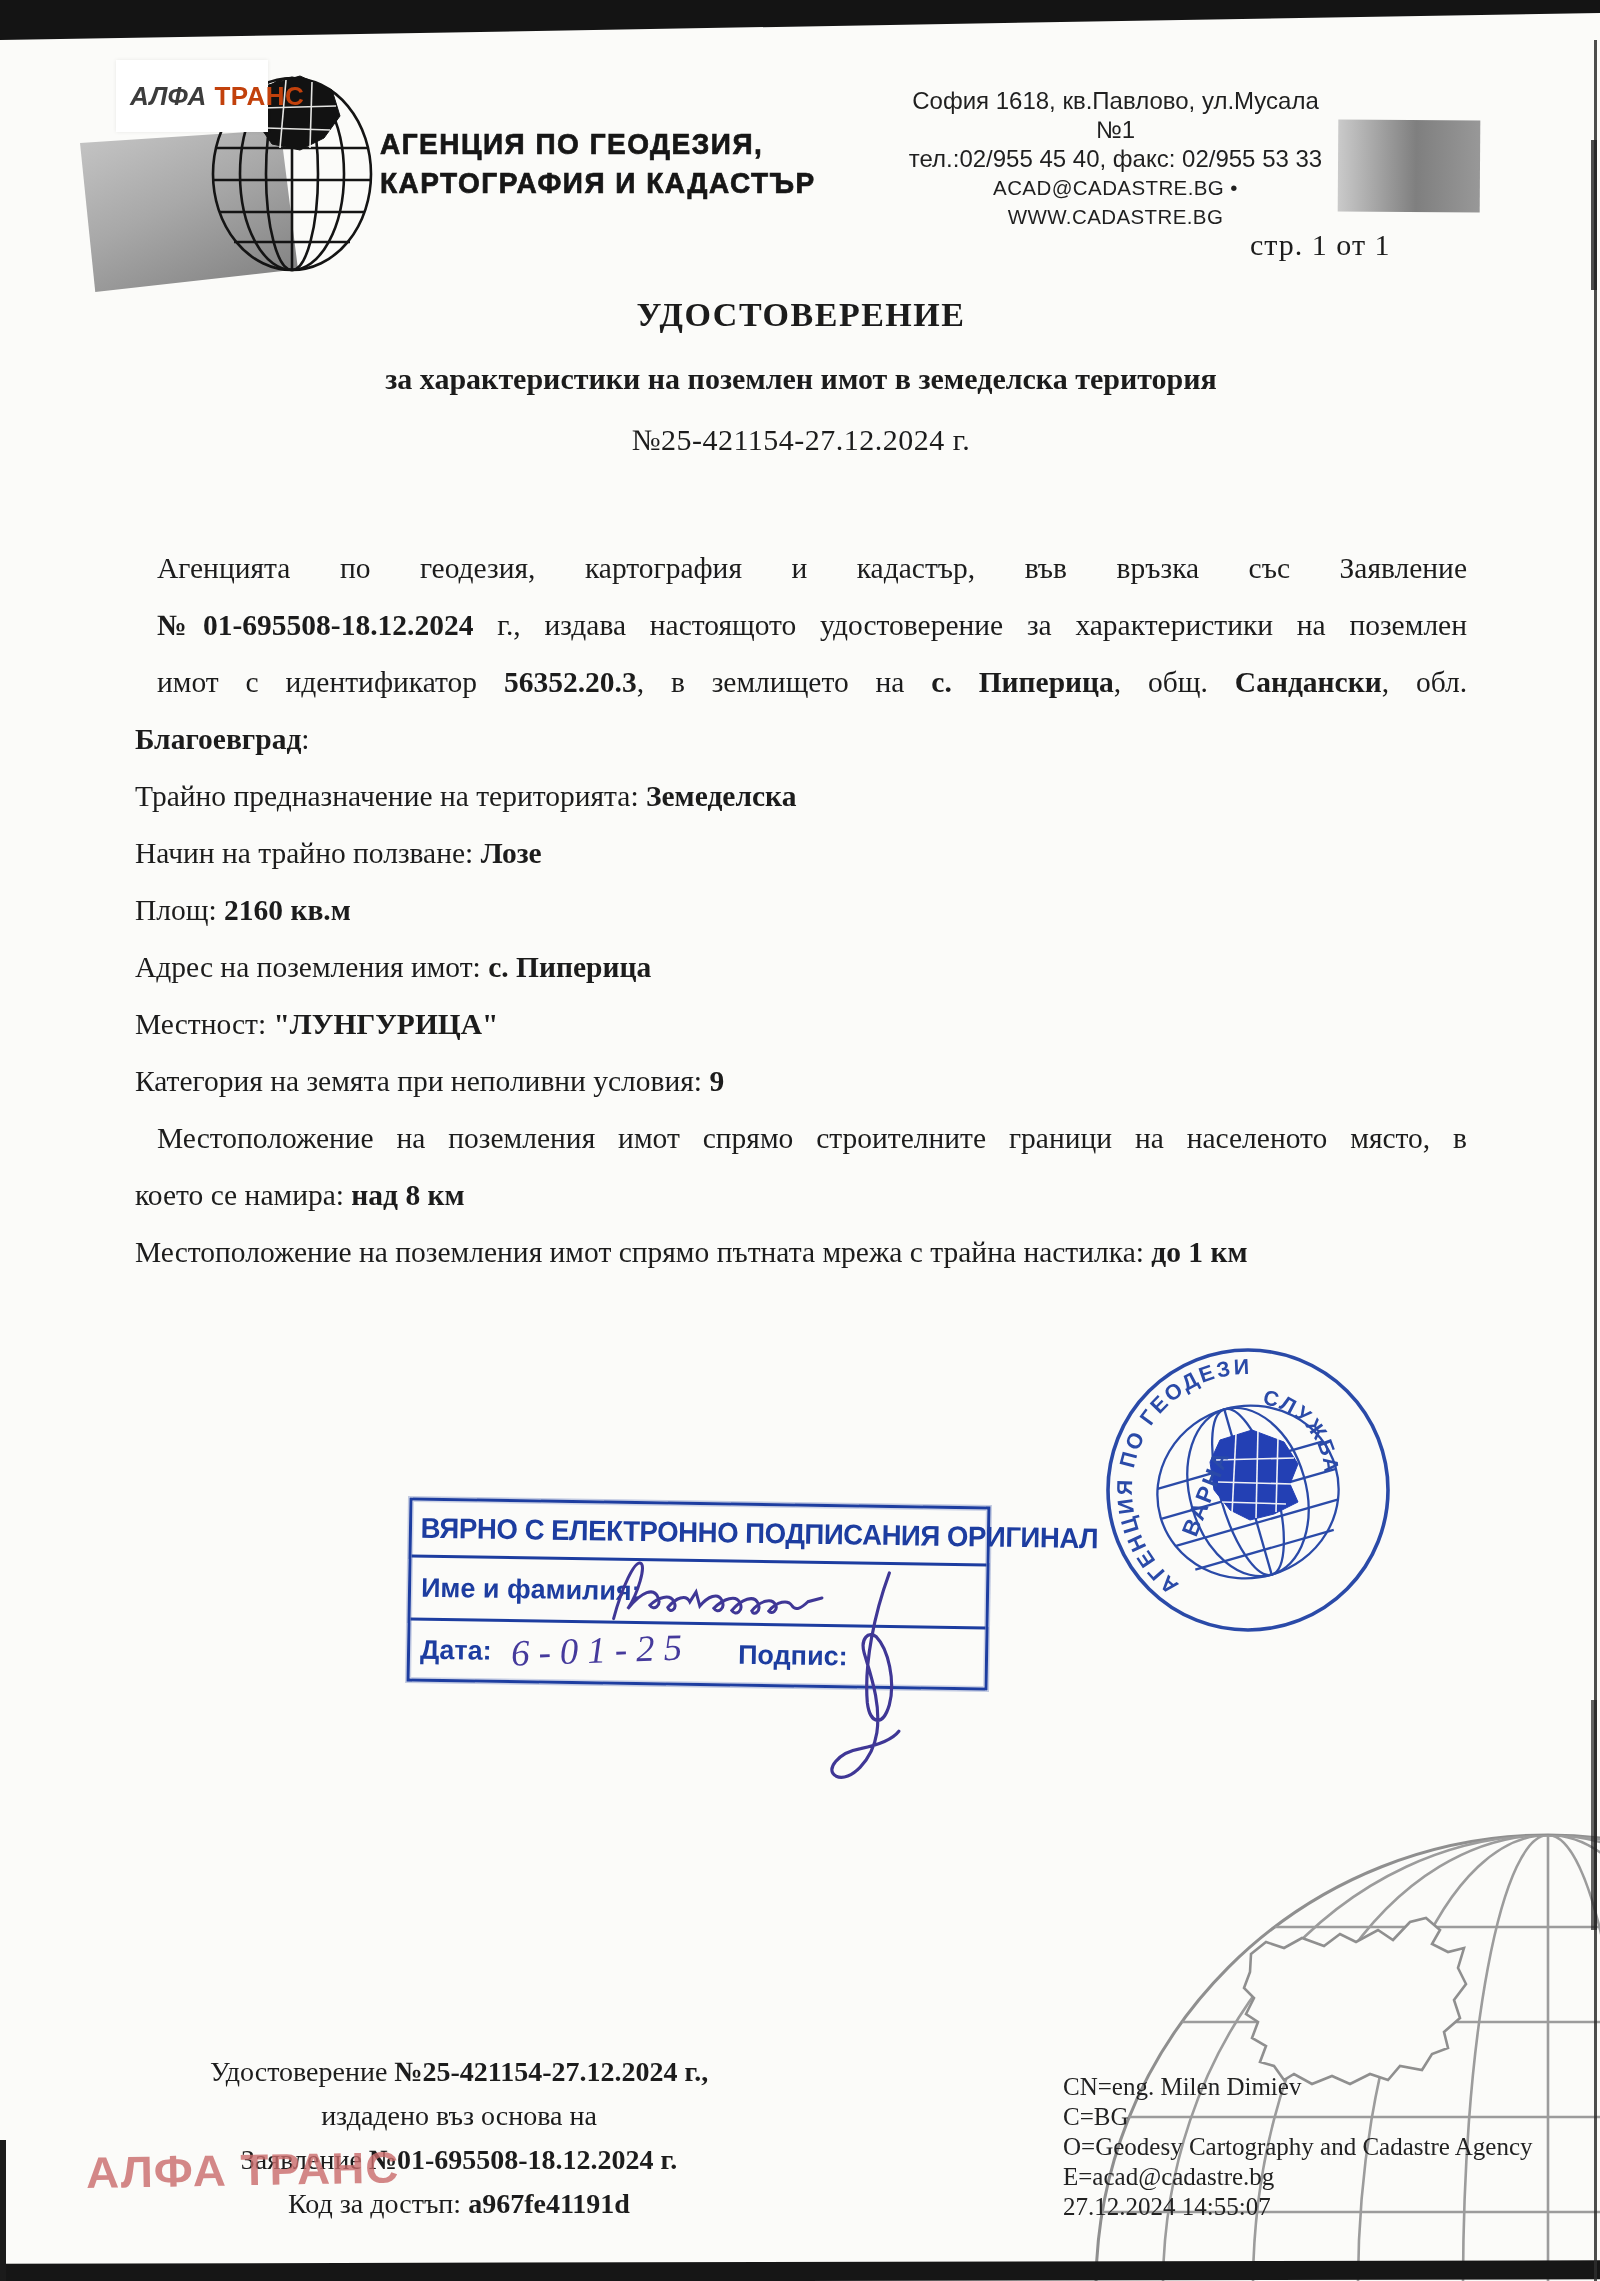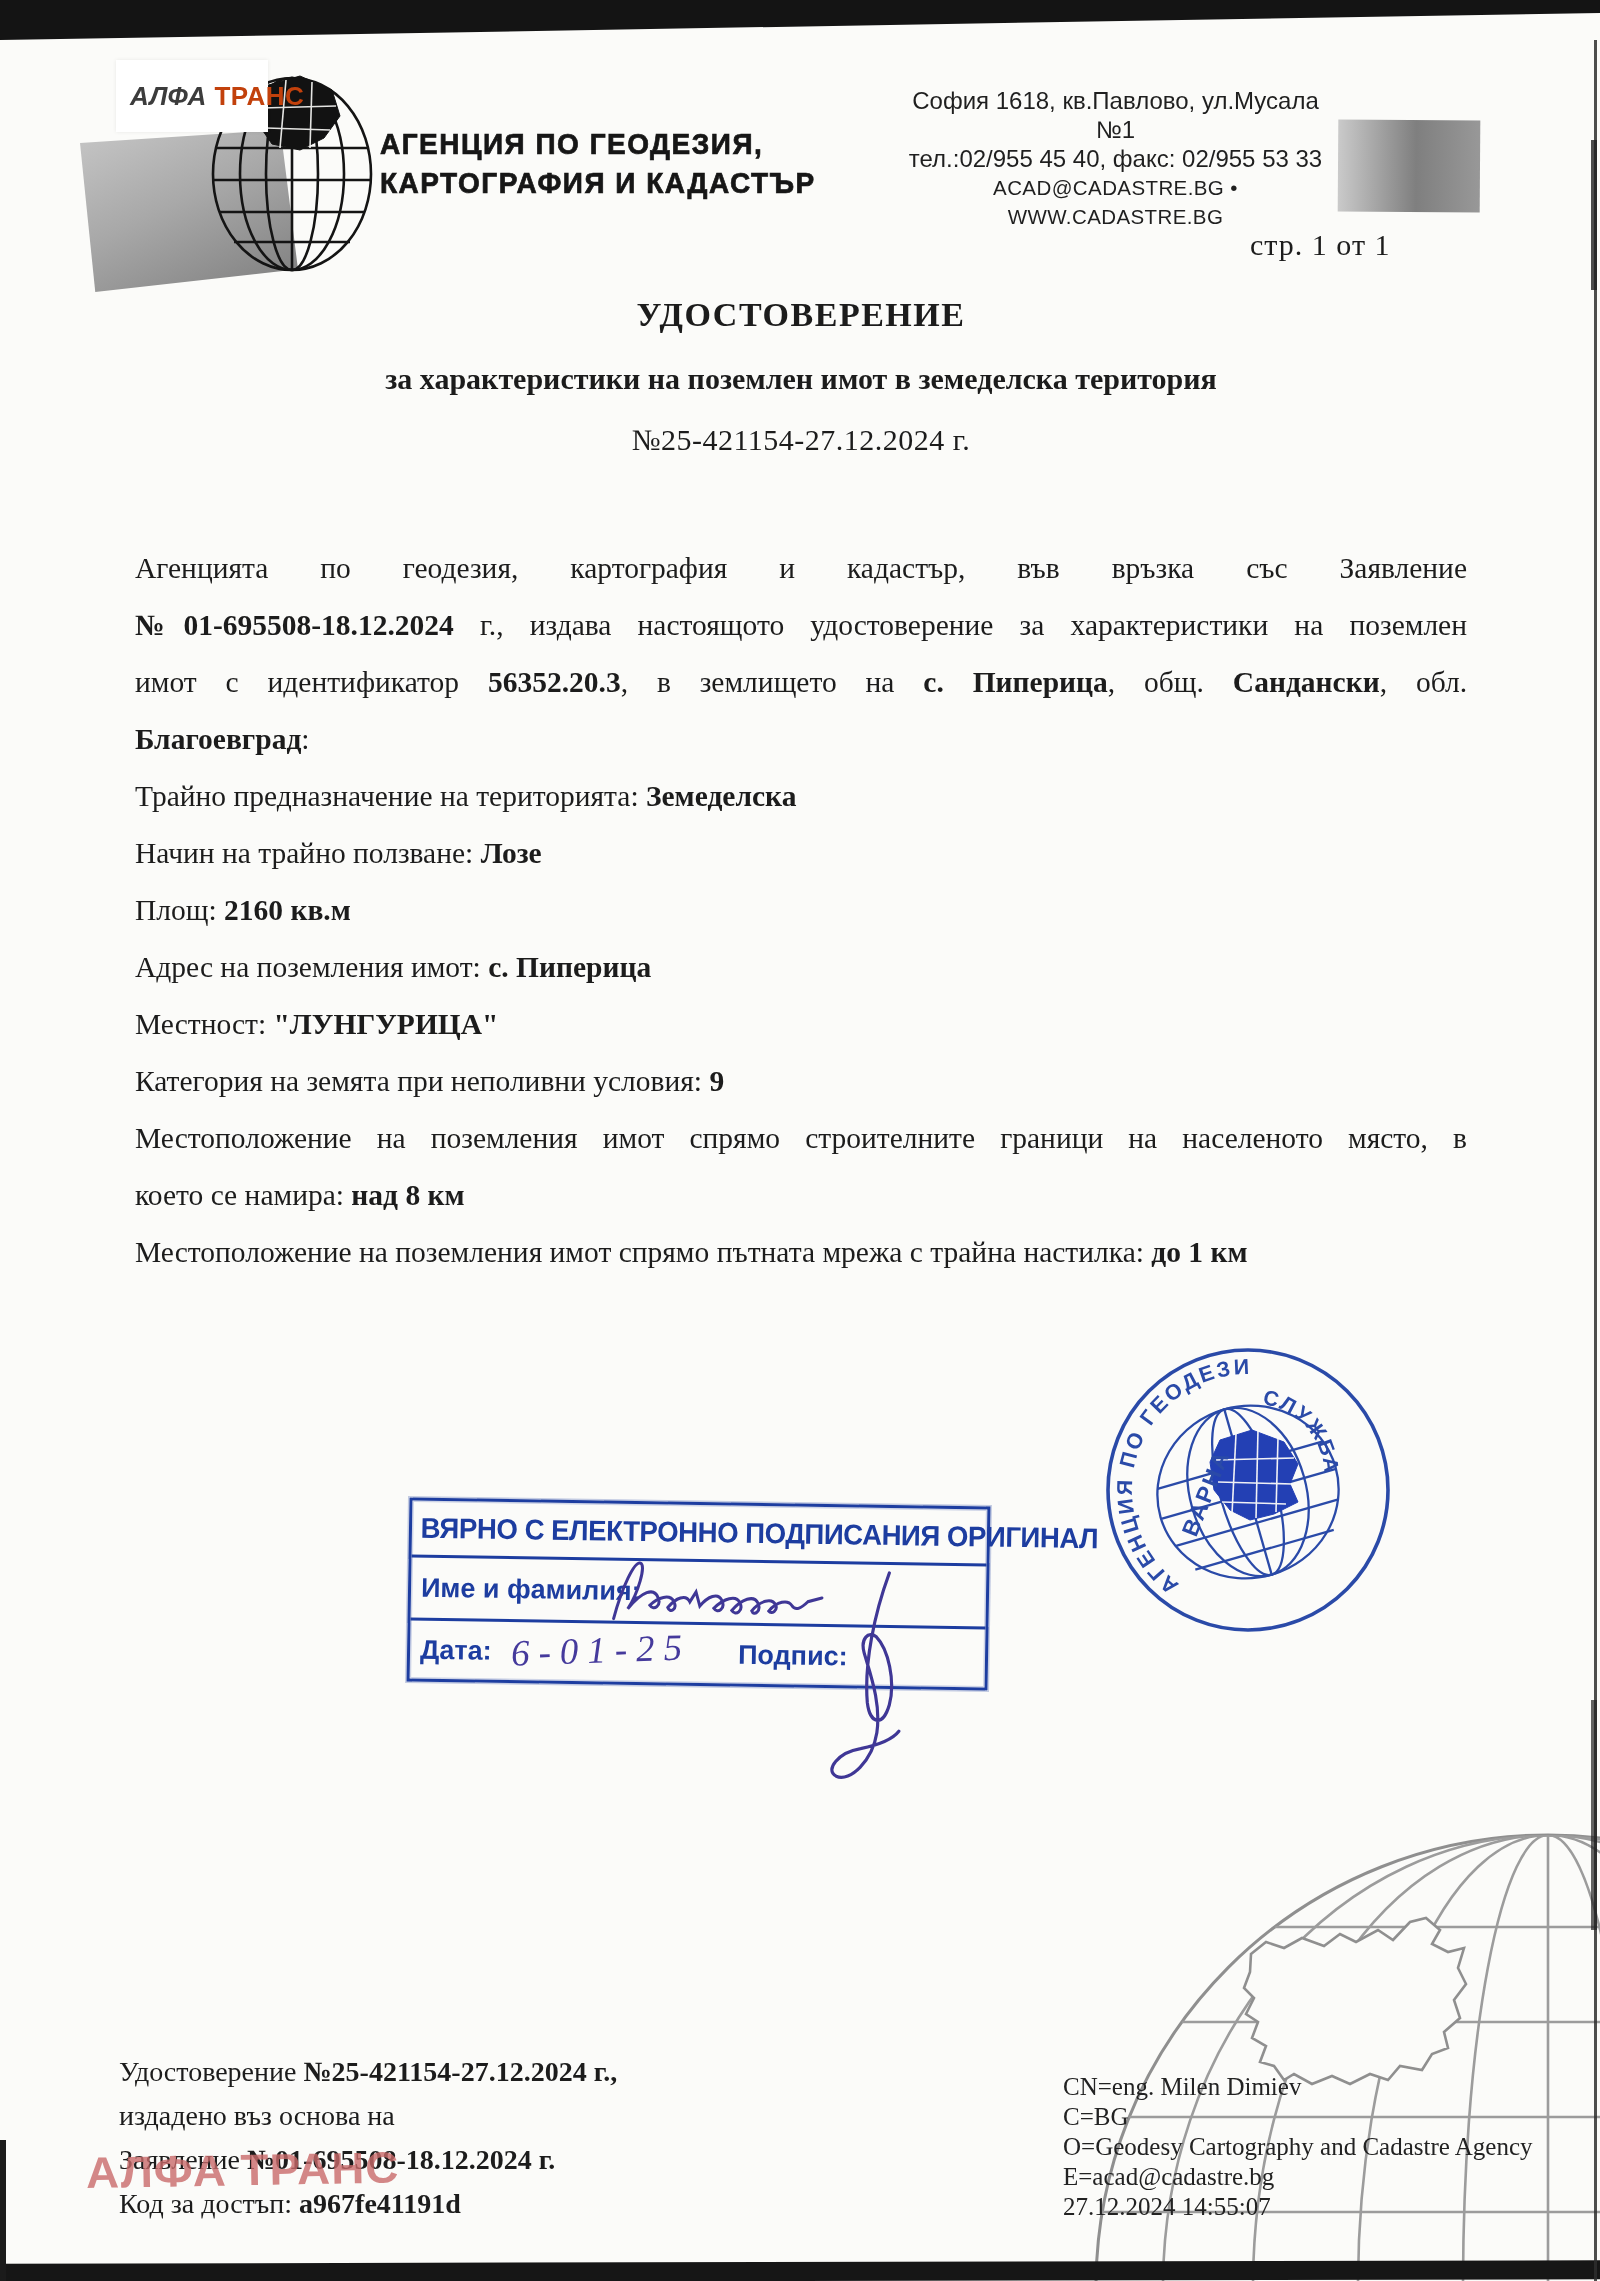--- a/index.html
+++ b/index.html
@@ -32,21 +32,21 @@
   .address .small{font-size:20.5px;letter-spacing:.4px;}
   .page-label{position:absolute;left:1250px;top:228px;font-size:30px;letter-spacing:1px;}
   
   .title-wrap{position:absolute;left:135px;top:296px;width:1332px;text-align:center;}
   .title-h{font-weight:bold;font-size:34px;letter-spacing:1.5px;}
   .title-sub{font-weight:bold;font-size:30px;margin-top:28px;}
   .title-num{font-weight:normal;font-size:30px;margin-top:27px;letter-spacing:.5px;}
   
   .body-block{position:absolute;left:135px;top:540px;width:1332px;font-size:29.5px;}
   .tline{height:57px;line-height:57px;white-space:nowrap;}
-  .tline.just{text-align:justify;text-align-last:justify;white-space:normal;}
+  .tline.just{text-align:justify;text-align-last:justify;white-space:normal;margin-left:22px;}
   .b{font-weight:bold;}
   
   .stamp{position:absolute;left:408px;top:1502px;width:575px;height:178px;
          border:3px solid #1d3da0;transform:rotate(.9deg);color:#1d3da0;
          font-family:"Liberation Sans",sans-serif;font-weight:bold;
          box-shadow:0 0 0 1.5px rgba(29,61,160,.25), inset 0 0 0 1.5px rgba(29,61,160,.2);}
   .stamp-row1{height:54px;border-bottom:3px solid #1d3da0;display:flex;align-items:center;}
   .stamp-row1 span{font-size:28.5px;letter-spacing:-.5px;transform:scaleX(.97);transform-origin:left;
                    padding-left:9px;white-space:nowrap;}
   .stamp-row2{height:60px;border-bottom:3px solid #1d3da0;display:flex;align-items:center;position:relative;}
@@ -55,21 +55,21 @@
   .stamp-date{font-family:"Liberation Serif",serif;font-style:italic;font-weight:normal;
               font-size:37px;letter-spacing:9px;color:#453a9c;display:inline-block;
               margin-left:20px;transform:rotate(-3deg) translateY(-3px);}
   .podpis-label{position:absolute;left:318px;font-size:27px;}
   .sig1{position:absolute;left:185px;top:-14px;}
   .sig2{position:absolute;left:408px;top:-75px;}
   
   .watermark{position:absolute;left:86px;top:2148px;font-family:"Liberation Sans",sans-serif;
              font-weight:bold;font-size:44px;letter-spacing:1px;color:rgba(201,106,106,.8);
              transform:rotate(-1deg) scaleX(1.04);transform-origin:left;z-index:5;}
-  .footer-left{position:absolute;left:119px;top:2050px;width:620px;font-size:28px;}
+  .footer-left{position:absolute;left:149px;top:2050px;width:620px;font-size:28px;text-align:center;}
   .footer-left .tline{height:44px;line-height:44px;}
   .cert-block{position:absolute;left:1063px;top:2072px;width:520px;font-size:25px;line-height:30px;color:#222;z-index:3;}
   .seal{position:absolute;left:1100px;top:1342px;}
   .bgglobe{position:absolute;left:1088px;top:1822px;}
 </style>
 </head>
 <body>
 
 <div class="page">
 

